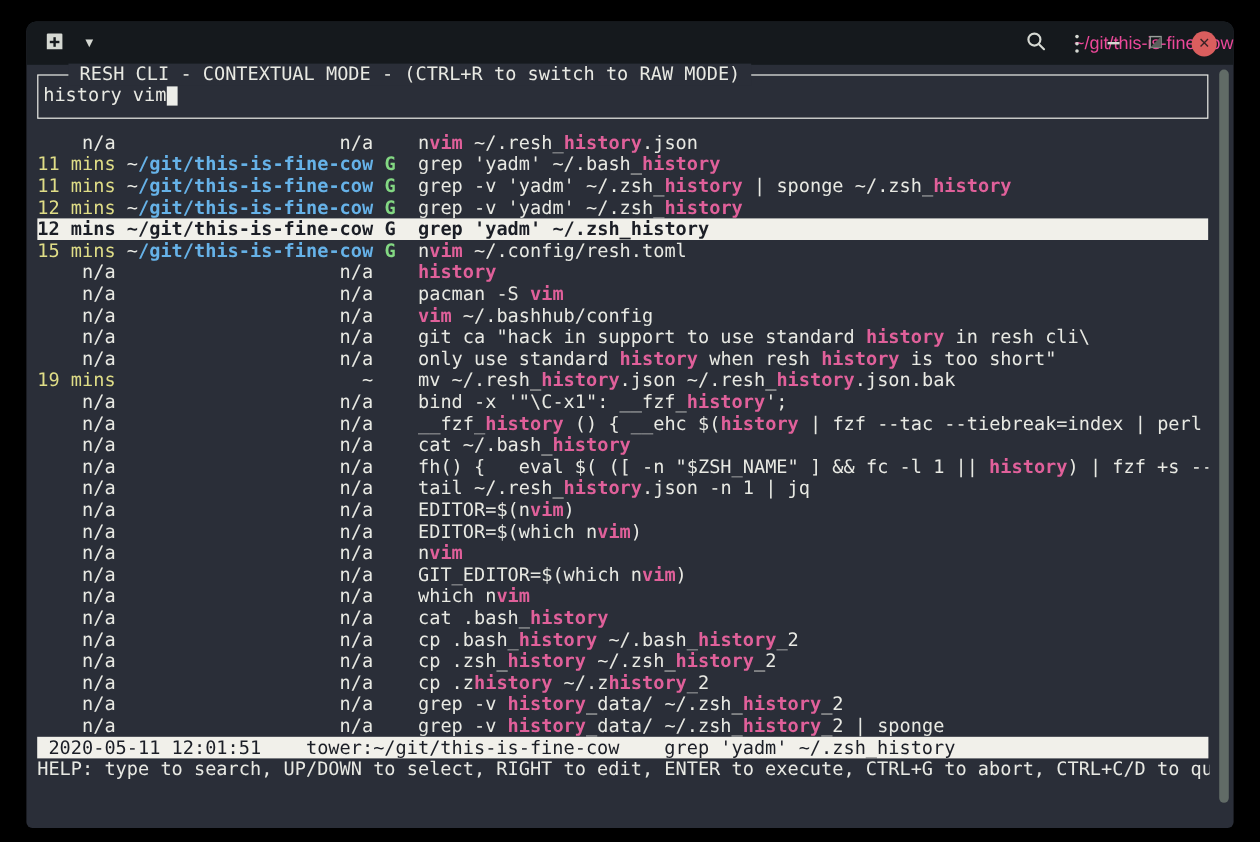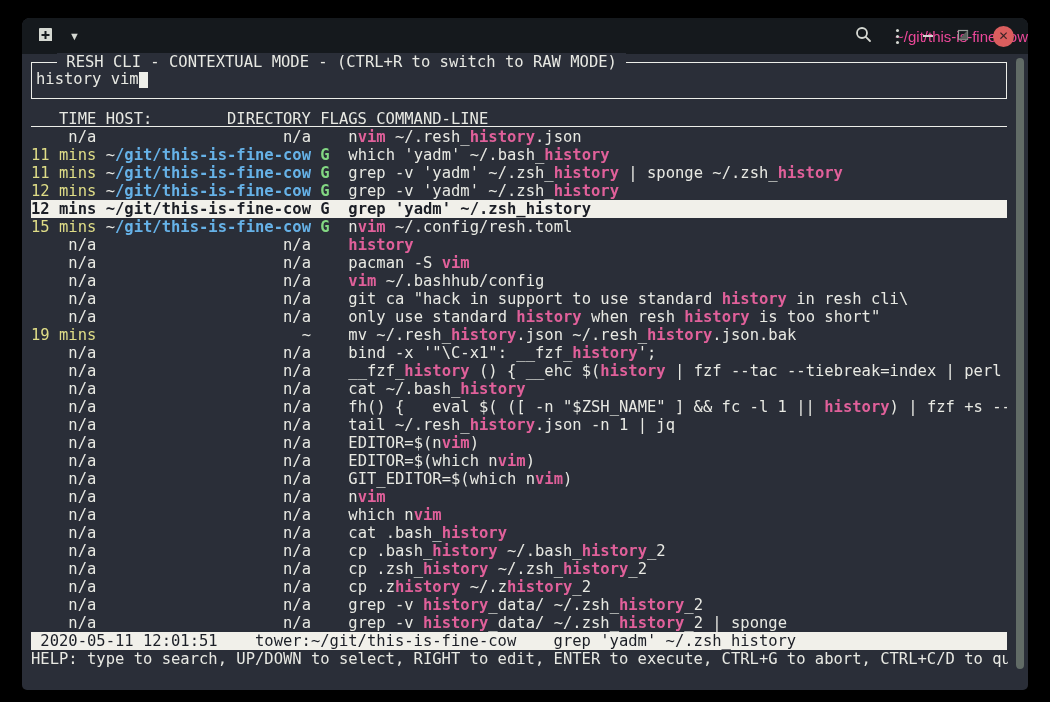--- a/index.html
+++ b/index.html
@@ -109,44 +109,43 @@
       </button>
     </div>
   </div>
 
   <div class="content">
     <div class="resh-box">
       <span class="box-title"> RESH CLI - CONTEXTUAL MODE - (CTRL+R to switch to RAW MODE) </span>
       <div class="query-line"><span>history vim</span><span class="cursor"></span></div>
     </div>
 
-    <div class="tbl-header">   TIME HOST:        DIRECTORY FLAGS COMMAND-LINE</div>
 
     <div id="rows">
         <div class="row"><span class="seg-plain">    n/a</span><span class="seg-plain"> </span><span class="seg-plain">                   </span><span class="seg-plain">n/a</span><span class="seg-plain"> </span><span class="seg-plain"> </span><span class="seg-plain">  </span><span class="seg-plain">n</span><span class="seg-match">vim</span><span class="seg-plain"> ~/.resh_</span><span class="seg-match">history</span><span class="seg-plain">.json</span></div>
-        <div class="row"><span class="seg-time">11 mins</span><span class="seg-plain"> </span><span class="seg-plain"></span><span class="seg-tilde">~</span><span class="seg-dir">/git/this-is-fine-cow</span><span class="seg-plain"> </span><span class="seg-flag">G</span><span class="seg-plain">  </span><span class="seg-plain">which 'yadm' ~/.bash_</span><span class="seg-match">history</span></div>
+        <div class="row"><span class="seg-time">11 mins</span><span class="seg-plain"> </span><span class="seg-plain"></span><span class="seg-tilde">~</span><span class="seg-dir">/git/this-is-fine-cow</span><span class="seg-plain"> </span><span class="seg-flag">G</span><span class="seg-plain">  </span><span class="seg-plain">grep 'yadm' ~/.bash_</span><span class="seg-match">history</span></div>
         <div class="row"><span class="seg-time">11 mins</span><span class="seg-plain"> </span><span class="seg-plain"></span><span class="seg-tilde">~</span><span class="seg-dir">/git/this-is-fine-cow</span><span class="seg-plain"> </span><span class="seg-flag">G</span><span class="seg-plain">  </span><span class="seg-plain">grep -v 'yadm' ~/.zsh_</span><span class="seg-match">history</span><span class="seg-plain"> | sponge ~/.zsh_</span><span class="seg-match">history</span></div>
         <div class="row"><span class="seg-time">12 mins</span><span class="seg-plain"> </span><span class="seg-plain"></span><span class="seg-tilde">~</span><span class="seg-dir">/git/this-is-fine-cow</span><span class="seg-plain"> </span><span class="seg-flag">G</span><span class="seg-plain">  </span><span class="seg-plain">grep -v 'yadm' ~/.zsh_</span><span class="seg-match">history</span></div>
         <div class="row selected"><span class="seg-time">12 mins</span><span class="seg-plain"> </span><span class="seg-plain"></span><span class="seg-tilde">~</span><span class="seg-dir">/git/this-is-fine-cow</span><span class="seg-plain"> </span><span class="seg-flag">G</span><span class="seg-plain">  </span><span class="seg-plain">grep 'yadm' ~/.zsh_</span><span class="seg-match">history</span></div>
         <div class="row"><span class="seg-time">15 mins</span><span class="seg-plain"> </span><span class="seg-plain"></span><span class="seg-tilde">~</span><span class="seg-dir">/git/this-is-fine-cow</span><span class="seg-plain"> </span><span class="seg-flag">G</span><span class="seg-plain">  </span><span class="seg-plain">n</span><span class="seg-match">vim</span><span class="seg-plain"> ~/.config/resh.toml</span></div>
         <div class="row"><span class="seg-plain">    n/a</span><span class="seg-plain"> </span><span class="seg-plain">                   </span><span class="seg-plain">n/a</span><span class="seg-plain"> </span><span class="seg-plain"> </span><span class="seg-plain">  </span><span class="seg-match">history</span></div>
         <div class="row"><span class="seg-plain">    n/a</span><span class="seg-plain"> </span><span class="seg-plain">                   </span><span class="seg-plain">n/a</span><span class="seg-plain"> </span><span class="seg-plain"> </span><span class="seg-plain">  </span><span class="seg-plain">pacman -S </span><span class="seg-match">vim</span></div>
         <div class="row"><span class="seg-plain">    n/a</span><span class="seg-plain"> </span><span class="seg-plain">                   </span><span class="seg-plain">n/a</span><span class="seg-plain"> </span><span class="seg-plain"> </span><span class="seg-plain">  </span><span class="seg-match">vim</span><span class="seg-plain"> ~/.bashhub/config</span></div>
         <div class="row"><span class="seg-plain">    n/a</span><span class="seg-plain"> </span><span class="seg-plain">                   </span><span class="seg-plain">n/a</span><span class="seg-plain"> </span><span class="seg-plain"> </span><span class="seg-plain">  </span><span class="seg-plain">git ca "hack in support to use standard </span><span class="seg-match">history</span><span class="seg-plain"> in resh cli\</span></div>
         <div class="row"><span class="seg-plain">    n/a</span><span class="seg-plain"> </span><span class="seg-plain">                   </span><span class="seg-plain">n/a</span><span class="seg-plain"> </span><span class="seg-plain"> </span><span class="seg-plain">  </span><span class="seg-plain">only use standard </span><span class="seg-match">history</span><span class="seg-plain"> when resh </span><span class="seg-match">history</span><span class="seg-plain"> is too short"</span></div>
         <div class="row"><span class="seg-time">19 mins</span><span class="seg-plain"> </span><span class="seg-plain">                     </span><span class="seg-plain">~</span><span class="seg-plain"> </span><span class="seg-plain"> </span><span class="seg-plain">  </span><span class="seg-plain">mv ~/.resh_</span><span class="seg-match">history</span><span class="seg-plain">.json ~/.resh_</span><span class="seg-match">history</span><span class="seg-plain">.json.bak</span></div>
         <div class="row"><span class="seg-plain">    n/a</span><span class="seg-plain"> </span><span class="seg-plain">                   </span><span class="seg-plain">n/a</span><span class="seg-plain"> </span><span class="seg-plain"> </span><span class="seg-plain">  </span><span class="seg-plain">bind -x '"\C-x1": __fzf_</span><span class="seg-match">history</span><span class="seg-plain">';</span></div>
         <div class="row"><span class="seg-plain">    n/a</span><span class="seg-plain"> </span><span class="seg-plain">                   </span><span class="seg-plain">n/a</span><span class="seg-plain"> </span><span class="seg-plain"> </span><span class="seg-plain">  </span><span class="seg-plain">__fzf_</span><span class="seg-match">history</span><span class="seg-plain"> () { __ehc $(</span><span class="seg-match">history</span><span class="seg-plain"> | fzf --tac --tiebreak=index | perl -ne</span></div>
         <div class="row"><span class="seg-plain">    n/a</span><span class="seg-plain"> </span><span class="seg-plain">                   </span><span class="seg-plain">n/a</span><span class="seg-plain"> </span><span class="seg-plain"> </span><span class="seg-plain">  </span><span class="seg-plain">cat ~/.bash_</span><span class="seg-match">history</span></div>
         <div class="row"><span class="seg-plain">    n/a</span><span class="seg-plain"> </span><span class="seg-plain">                   </span><span class="seg-plain">n/a</span><span class="seg-plain"> </span><span class="seg-plain"> </span><span class="seg-plain">  </span><span class="seg-plain">fh() {   eval $( ([ -n "$ZSH_NAME" ] &amp;&amp; fc -l 1 || </span><span class="seg-match">history</span><span class="seg-plain">) | fzf +s --tac</span></div>
         <div class="row"><span class="seg-plain">    n/a</span><span class="seg-plain"> </span><span class="seg-plain">                   </span><span class="seg-plain">n/a</span><span class="seg-plain"> </span><span class="seg-plain"> </span><span class="seg-plain">  </span><span class="seg-plain">tail ~/.resh_</span><span class="seg-match">history</span><span class="seg-plain">.json -n 1 | jq</span></div>
         <div class="row"><span class="seg-plain">    n/a</span><span class="seg-plain"> </span><span class="seg-plain">                   </span><span class="seg-plain">n/a</span><span class="seg-plain"> </span><span class="seg-plain"> </span><span class="seg-plain">  </span><span class="seg-plain">EDITOR=$(n</span><span class="seg-match">vim</span><span class="seg-plain">)</span></div>
         <div class="row"><span class="seg-plain">    n/a</span><span class="seg-plain"> </span><span class="seg-plain">                   </span><span class="seg-plain">n/a</span><span class="seg-plain"> </span><span class="seg-plain"> </span><span class="seg-plain">  </span><span class="seg-plain">EDITOR=$(which n</span><span class="seg-match">vim</span><span class="seg-plain">)</span></div>
+        <div class="row"><span class="seg-plain">    n/a</span><span class="seg-plain"> </span><span class="seg-plain">                   </span><span class="seg-plain">n/a</span><span class="seg-plain"> </span><span class="seg-plain"> </span><span class="seg-plain">  </span><span class="seg-plain">n</span><span class="seg-match">vim</span></div>
         <div class="row"><span class="seg-plain">    n/a</span><span class="seg-plain"> </span><span class="seg-plain">                   </span><span class="seg-plain">n/a</span><span class="seg-plain"> </span><span class="seg-plain"> </span><span class="seg-plain">  </span><span class="seg-plain">GIT_EDITOR=$(which n</span><span class="seg-match">vim</span><span class="seg-plain">)</span></div>
-        <div class="row"><span class="seg-plain">    n/a</span><span class="seg-plain"> </span><span class="seg-plain">                   </span><span class="seg-plain">n/a</span><span class="seg-plain"> </span><span class="seg-plain"> </span><span class="seg-plain">  </span><span class="seg-plain">n</span><span class="seg-match">vim</span></div>
         <div class="row"><span class="seg-plain">    n/a</span><span class="seg-plain"> </span><span class="seg-plain">                   </span><span class="seg-plain">n/a</span><span class="seg-plain"> </span><span class="seg-plain"> </span><span class="seg-plain">  </span><span class="seg-plain">which n</span><span class="seg-match">vim</span></div>
         <div class="row"><span class="seg-plain">    n/a</span><span class="seg-plain"> </span><span class="seg-plain">                   </span><span class="seg-plain">n/a</span><span class="seg-plain"> </span><span class="seg-plain"> </span><span class="seg-plain">  </span><span class="seg-plain">cat .bash_</span><span class="seg-match">history</span></div>
         <div class="row"><span class="seg-plain">    n/a</span><span class="seg-plain"> </span><span class="seg-plain">                   </span><span class="seg-plain">n/a</span><span class="seg-plain"> </span><span class="seg-plain"> </span><span class="seg-plain">  </span><span class="seg-plain">cp .bash_</span><span class="seg-match">history</span><span class="seg-plain"> ~/.bash_</span><span class="seg-match">history</span><span class="seg-plain">_2</span></div>
         <div class="row"><span class="seg-plain">    n/a</span><span class="seg-plain"> </span><span class="seg-plain">                   </span><span class="seg-plain">n/a</span><span class="seg-plain"> </span><span class="seg-plain"> </span><span class="seg-plain">  </span><span class="seg-plain">cp .zsh_</span><span class="seg-match">history</span><span class="seg-plain"> ~/.zsh_</span><span class="seg-match">history</span><span class="seg-plain">_2</span></div>
         <div class="row"><span class="seg-plain">    n/a</span><span class="seg-plain"> </span><span class="seg-plain">                   </span><span class="seg-plain">n/a</span><span class="seg-plain"> </span><span class="seg-plain"> </span><span class="seg-plain">  </span><span class="seg-plain">cp .z</span><span class="seg-match">history</span><span class="seg-plain"> ~/.z</span><span class="seg-match">history</span><span class="seg-plain">_2</span></div>
         <div class="row"><span class="seg-plain">    n/a</span><span class="seg-plain"> </span><span class="seg-plain">                   </span><span class="seg-plain">n/a</span><span class="seg-plain"> </span><span class="seg-plain"> </span><span class="seg-plain">  </span><span class="seg-plain">grep -v </span><span class="seg-match">history</span><span class="seg-plain">_data/ ~/.zsh_</span><span class="seg-match">history</span><span class="seg-plain">_2</span></div>
         <div class="row"><span class="seg-plain">    n/a</span><span class="seg-plain"> </span><span class="seg-plain">                   </span><span class="seg-plain">n/a</span><span class="seg-plain"> </span><span class="seg-plain"> </span><span class="seg-plain">  </span><span class="seg-plain">grep -v </span><span class="seg-match">history</span><span class="seg-plain">_data/ ~/.zsh_</span><span class="seg-match">history</span><span class="seg-plain">_2 | sponge</span></div>
       </div>
 
     <div class="statusbar"> 2020-05-11 12:01:51    tower:~/git/this-is-fine-cow    grep 'yadm' ~/.zsh_history</div>

